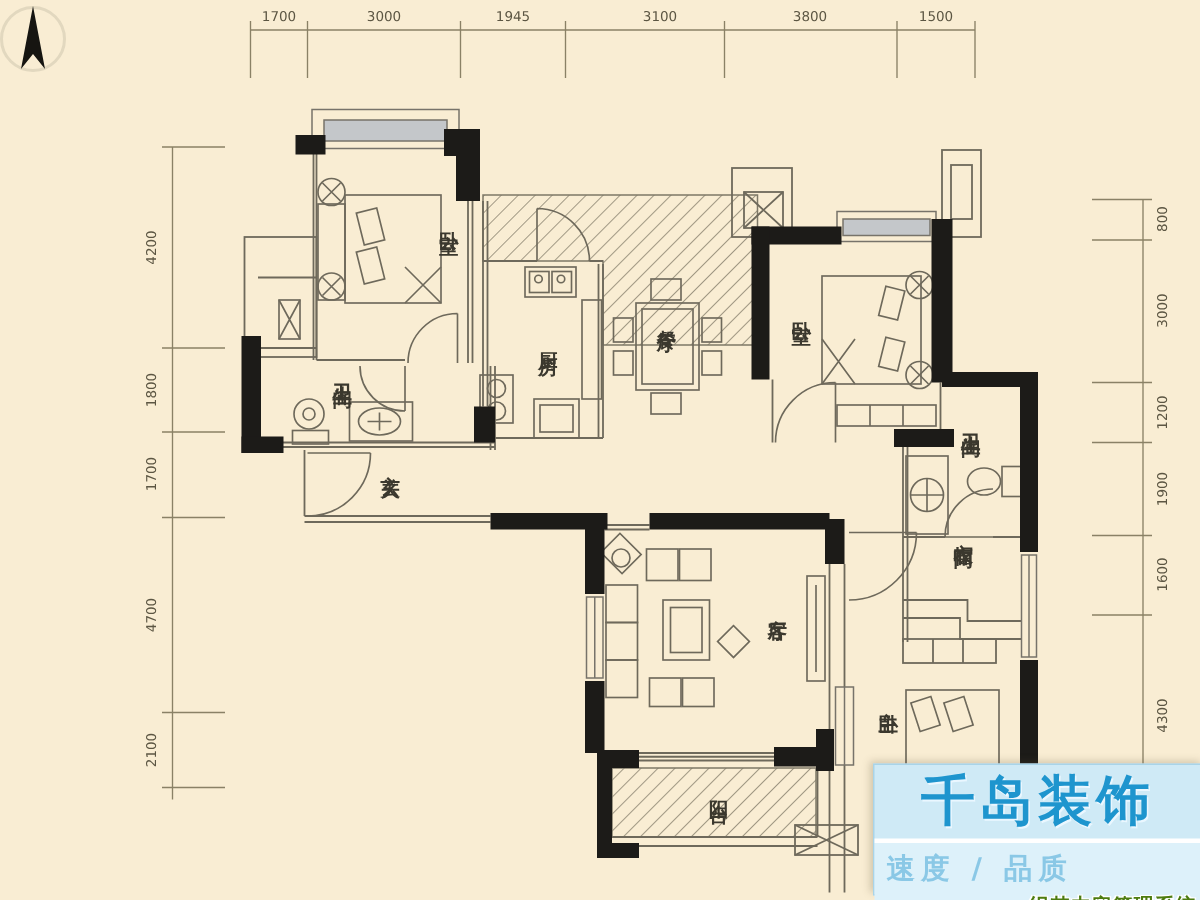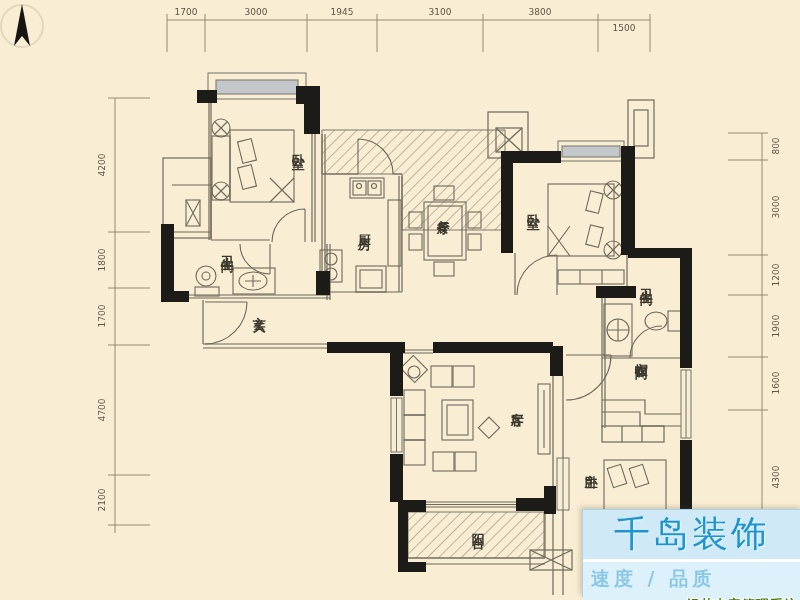--- a/index.html
+++ b/index.html
@@ -9,21 +9,21 @@
   .dim{position:absolute;font-size:9px;color:#5c5643;white-space:nowrap;}
   .dim.h{transform:translate(-50%,-50%);}
   .dim.vl{transform:translate(-50%,-50%) rotate(-90deg);}
   .dim.vr{transform:translate(-50%,-50%) rotate(-90deg);}
   .room{position:absolute;font-weight:bold;font-size:13px;color:#3b382e;
         writing-mode:vertical-rl;text-orientation:upright;letter-spacing:2px;line-height:1.05;}
   
   .wm{position:absolute;left:582px;top:509px;width:218px;height:86px;
       background:#cfeaf6;border:1px solid #a9d4e8;box-shadow:-2px -2px 5px rgba(90,80,50,.25);}
   .wm-top{height:49px;border-bottom:3px solid #ffffff;display:flex;align-items:center;justify-content:center;}
-  .wm-brand{font-size:36px;font-weight:normal;color:#1e95ce;letter-spacing:3px;white-space:nowrap;
+  .wm-brand{font-size:36px;font-weight:bold;color:#1e95ce;letter-spacing:3px;white-space:nowrap;
             text-shadow:1px 1px 0 #eaf7ff;}
   .wm-bottom{position:relative;height:50px;background:#ddf1fa;}
   .wm-tag{position:absolute;left:8px;top:4px;font-size:19px;font-weight:bold;color:#8ac8e6;
           letter-spacing:4px;white-space:nowrap;}
   .wm-cms{position:absolute;right:3px;bottom:0px;text-align:right;color:#4d7c0f;font-weight:bold;
           text-shadow:1px 1px 0 #fff,-1px -1px 0 #fff,1px -1px 0 #fff,-1px 1px 0 #fff;line-height:1.05;}
   .wm-cms .l1{font-size:13px;letter-spacing:1px;}
   .wm-cms .l2{font-size:16px;letter-spacing:1px;}
 </style>
 </head>
@@ -220,21 +220,21 @@
     <rect x="544" y="486" width="12" height="28"></rect>
     <rect x="316" y="271" width="14" height="24"></rect>
   </g>
 </svg>
 
 <div class="dim h" style="left:186px;top:12px">1700</div>
 <div class="dim h" style="left:256px;top:12px">3000</div>
 <div class="dim h" style="left:342px;top:12px">1945</div>
 <div class="dim h" style="left:440px;top:12px">3100</div>
 <div class="dim h" style="left:540px;top:12px">3800</div>
-<div class="dim h" style="left:624px;top:28px">1500</div>
+<div class="dim h" style="left:624px;top:12px">1500</div>
 
 <div class="dim vl" style="left:102px;top:165px">4200</div>
 <div class="dim vl" style="left:102px;top:260px">1800</div>
 <div class="dim vl" style="left:102px;top:316px">1700</div>
 <div class="dim vl" style="left:102px;top:410px">4700</div>
 <div class="dim vl" style="left:102px;top:500px">2100</div>
 
 <div class="dim vr" style="left:776px;top:146px">800</div>
 <div class="dim vr" style="left:776px;top:207px">3000</div>
 <div class="dim vr" style="left:776px;top:275px">1200</div>

